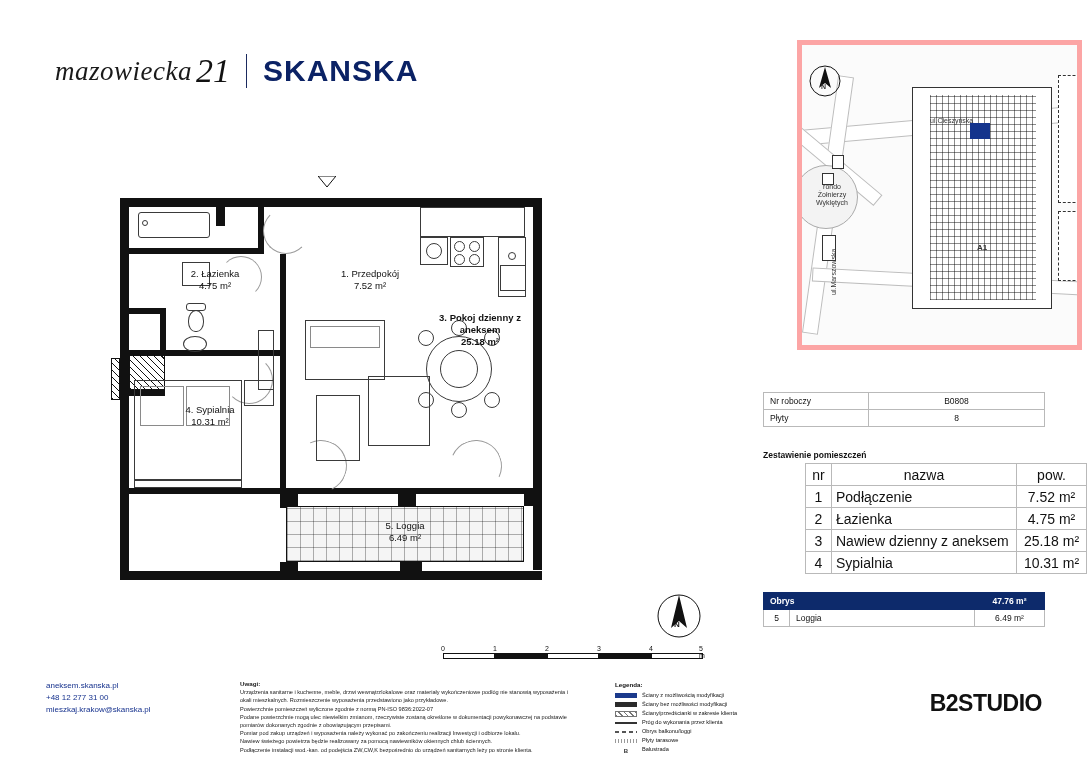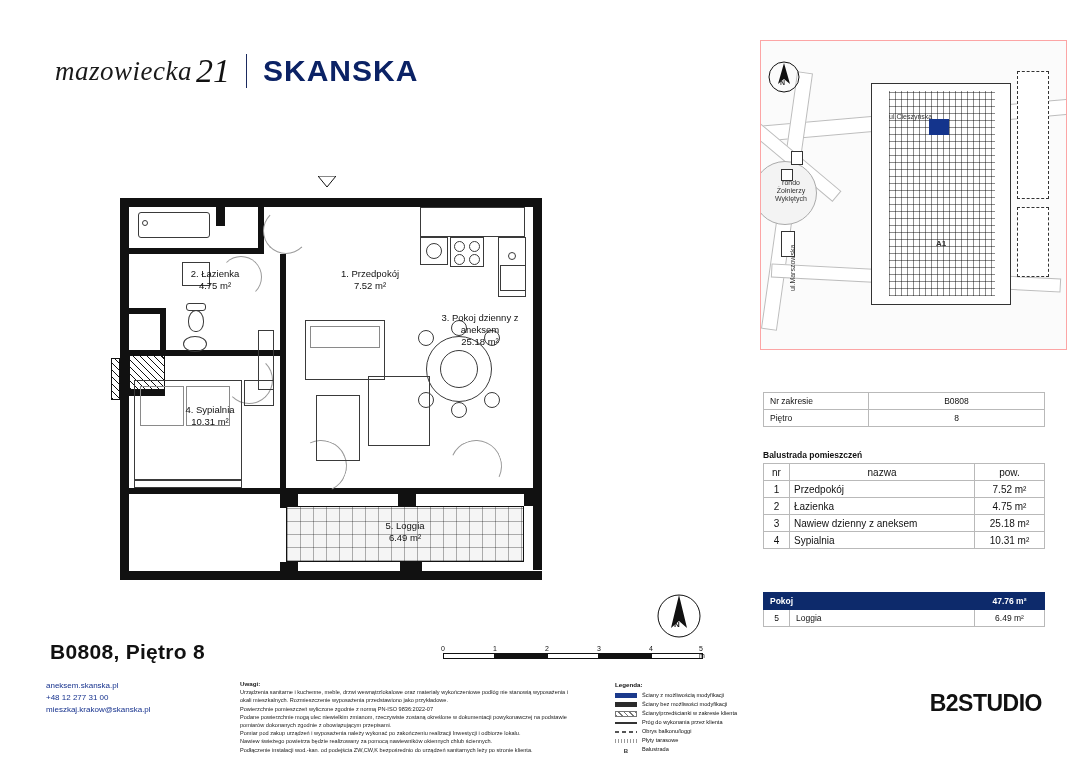--- a/index.html
+++ b/index.html
@@ -57,22 +57,22 @@
     position:absolute;
     background:
       repeating-linear-gradient(0deg, rgba(0,0,0,.30) 0 1px, transparent 1px 13px),
       repeating-linear-gradient(90deg, rgba(0,0,0,.30) 0 1px, transparent 1px 13px),
       #f5f5f5;
     border:1px solid #111;
   }
 
   
   .sitemap {
-    position:absolute; left:760px; top:40px; width:307px; height:310px;
-    border:1px solid #fca5a5; background:#fbfbfb; overflow:hidden;
+    position:absolute; left:797px; top:40px; width:285px; height:310px;
+    border:5px solid #fca5a5; background:#fbfbfb; overflow:hidden;
   }
   .sm-road { position:absolute; background:#ffffff; border:1px solid #bdbdbd; }
   .sm-block { position:absolute; border:1px solid #333; background:#fff; }
   .sm-grid {
     position:absolute;
     background:
       repeating-linear-gradient(0deg, rgba(0,0,0,.45) 0 1px, transparent 1px 7px),
       repeating-linear-gradient(90deg, rgba(0,0,0,.45) 0 1px, transparent 1px 6px);
   }
   .sm-hl { position:absolute; background:#14348c; }
@@ -84,21 +84,21 @@
   .tbl { position:absolute; font-size:8.5px; border-collapse:collapse; }
   .tbl td { border:1px solid #b9b9b9; padding:3px 6px; }
   .tbl .lbl { width:105px; }
   .tbl .val { text-align:center; }
 
   .info-tbl { left:763px; top:392px; width:282px; }
   .info-tbl td { height:16px; }
 
   .zest-wrap { position:absolute; left:763px; top:450px; width:282px; }
   .zest-title { font-size:8.5px; font-weight:bold; margin-bottom:3px; }
-  .zest { width:100%; border-collapse:collapse; font-size:10px; }
+  .zest { width:100%; border-collapse:collapse; font-size:14px;margin-left:42px; }
   .zest th, .zest td { border:1px solid #b9b9b9; padding:2.5px 4px; }
   .zest th { font-weight:normal; text-align:center; }
   .zest td.nr { width:26px; text-align:center; }
   .zest td.pow { width:70px; text-align:center; }
 
   .suma { position:absolute; left:763px; top:592px; width:282px; border-collapse:collapse; font-size:8.5px;}
   .suma td { border:1px solid #b9b9b9; padding:3px 6px; }
   .suma tr.head td { background:#0d2a6b; color:#fff; font-weight:bold; border-color:#0d2a6b;}
   .suma td.nr { width:26px; text-align:center;}
   .suma td.pow { width:70px; text-align:center;}
@@ -221,21 +221,21 @@
     <div class="room-lbl" style="left:35px; top:78px; width:120px;">
       <div>2. Łazienka</div>
       <div class="room-area">4.75 m²</div>
     </div>
 
     <div class="room-lbl" style="left:185px;top:78px; width:130px;">
       <div>1. Przedpokój</div>
       <div class="room-area">7.52 m²</div>
     </div>
 
-    <div class="room-lbl" style="left:290px;top:122px;width:140px;">
+    <div class="room-lbl" style="left:290px;top:122px;width:140px;font-weight:bold;">
       <div>3. Pokoj dzienny z</div>
       <div>aneksem</div>
       <div class="room-area">25.18 m²</div>
     </div>
 
     <div class="room-lbl" style="left:25px; top:214px;width:130px;">
       <div>4. Sypialnia</div>
       <div class="room-area">10.31 m²</div>
     </div>
 
@@ -280,42 +280,42 @@
     <svg style="position:absolute;left:4px;top:16px;" width="38" height="46">
       <circle cx="19" cy="20" r="15" fill="none" stroke="#111" stroke-width="1"></circle>
       <polygon points="19,6 25,27 19,22 13,27" fill="#111"></polygon>
     </svg>
     <div class="sm-txt" style="left:19px;top:38px;font-weight:bold;">N</div>
   </div>
 
   <table class="tbl info-tbl">
     <tbody>
         <tr>
-      <td class="lbl">Nr zakresie</td>
+      <td class="lbl">Nr roboczy</td>
       <td class="val">B0808</td>
     </tr>
     <tr>
-      <td class="lbl">Piętro</td>
+      <td class="lbl">Płyty</td>
       <td class="val">8</td>
     </tr>
   </tbody>
     </table>
 
   <div class="zest-wrap">
-    <div class="zest-title">Balustrada pomieszczeń</div>
+    <div class="zest-title">Zestawienie pomieszczeń</div>
     <table class="zest">
       <tbody>
           <tr>
         <th class="nr">nr</th>
         <th>nazwa</th>
         <th class="pow">pow.</th>
       </tr>
       <tr>
         <td class="nr">1</td>
-        <td>Przedpokój</td>
+        <td>Podłączenie</td>
         <td class="pow">7.52 m²</td>
       </tr>
       <tr>
         <td class="nr">2</td>
         <td>Łazienka</td>
         <td class="pow">4.75 m²</td>
       </tr>
       <tr>
         <td class="nr">3</td>
         <td>Nawiew dzienny z aneksem</td>
@@ -326,21 +326,21 @@
         <td>Sypialnia</td>
         <td class="pow">10.31 m²</td>
       </tr>
     </tbody>
       </table>
   </div>
 
   <table class="suma">
     <tbody>
         <tr class="head">
-      <td colspan="2">Pokoj</td>
+      <td colspan="2">Obrys</td>
       <td class="pow">47.76 m²</td>
     </tr>
     <tr>
       <td class="nr">5</td>
       <td>Loggia</td>
       <td class="pow">6.49 m²</td>
     </tr>
   </tbody>
     </table>
 
@@ -357,21 +357,20 @@
     <div class="sb-seg" style="left:156px;width:52px;background:#111;"></div>
     <div class="sb-seg" style="left:208px;width:52px;background:#fff;"></div>
     <div class="sb-tick" style="left:-2px;">0</div>
     <div class="sb-tick" style="left:50px;">1</div>
     <div class="sb-tick" style="left:102px;">2</div>
     <div class="sb-tick" style="left:154px;">3</div>
     <div class="sb-tick" style="left:206px;">4</div>
     <div class="sb-tick" style="left:256px;">5 m</div>
   </div>
 
-  <div class="title-big">B0808, Piętro 8</div>
 
   <div class="contact">
     <div>aneksem.skanska.pl</div>
     <div>+48 12 277 31 00</div>
     <div>mieszkaj.krakow@skanska.pl</div>
   </div>
 
   <div class="uwagi">
     <div class="hdr">Uwagi:</div>
     <div>Urządzenia sanitarne i kuchenne, meble, drzwi wewnątrzlokalowe oraz materiały wykończeniowe podłóg nie stanowią wyposażenia i</div>

